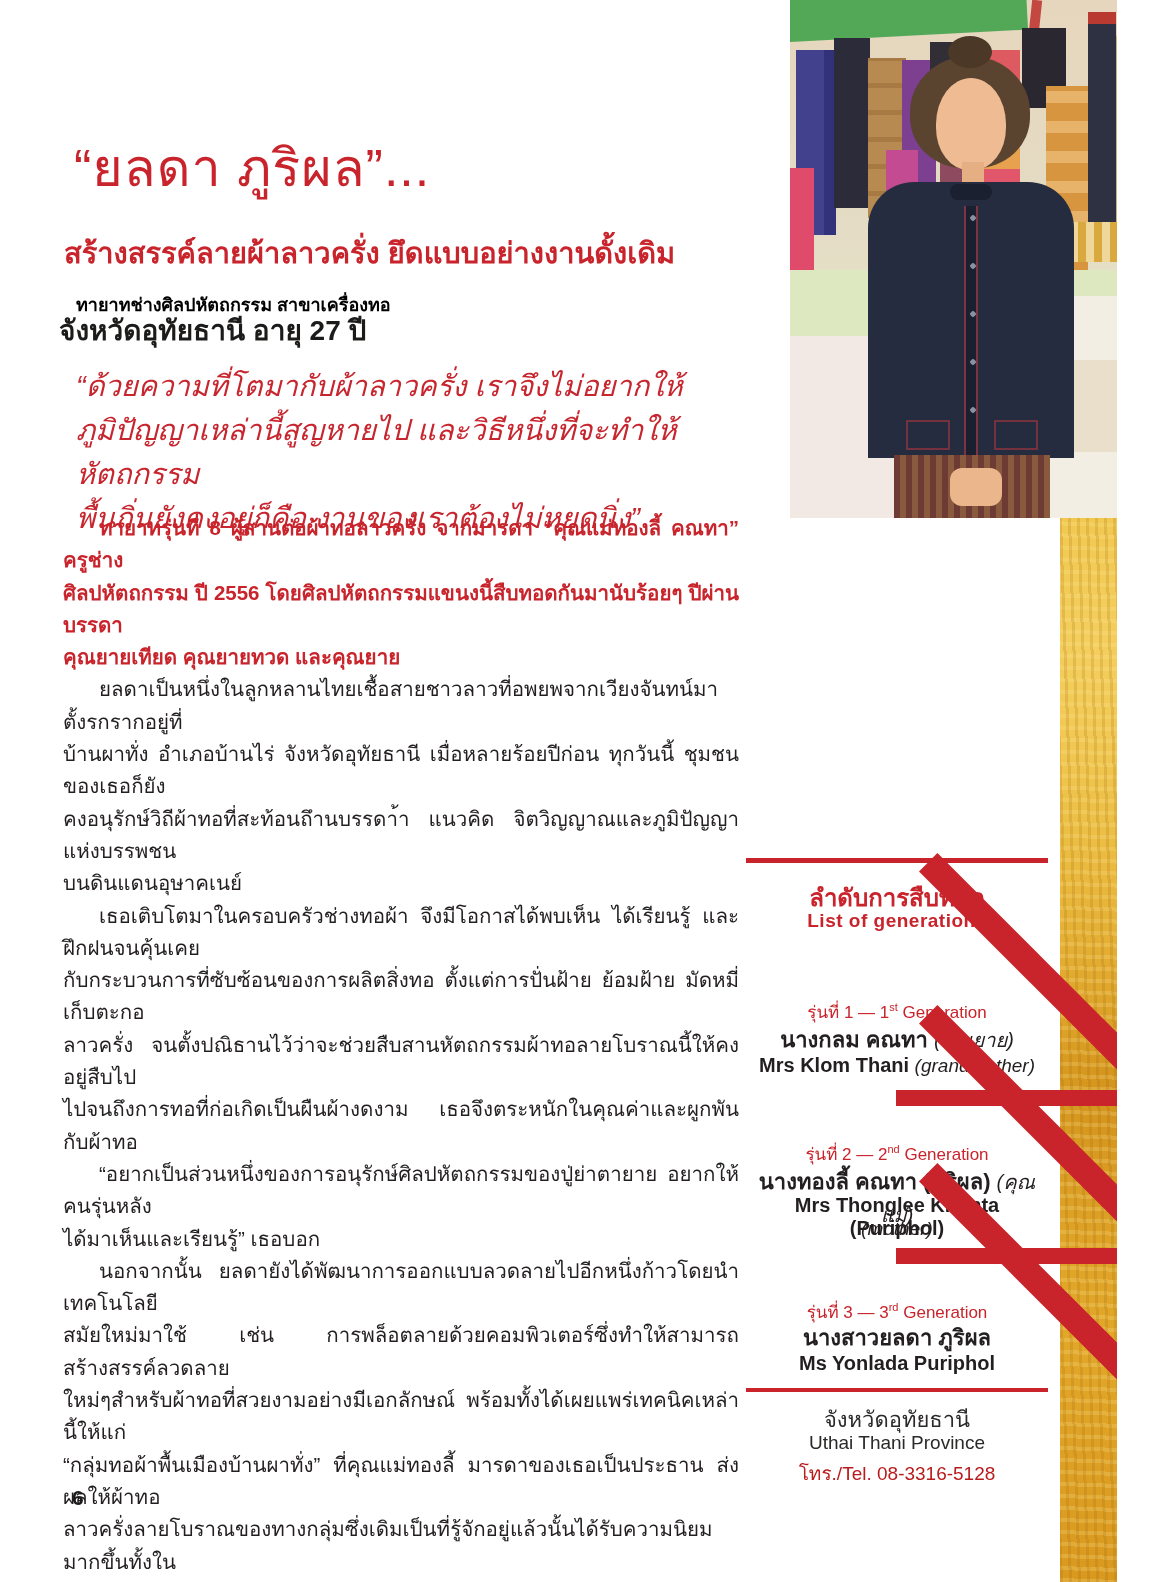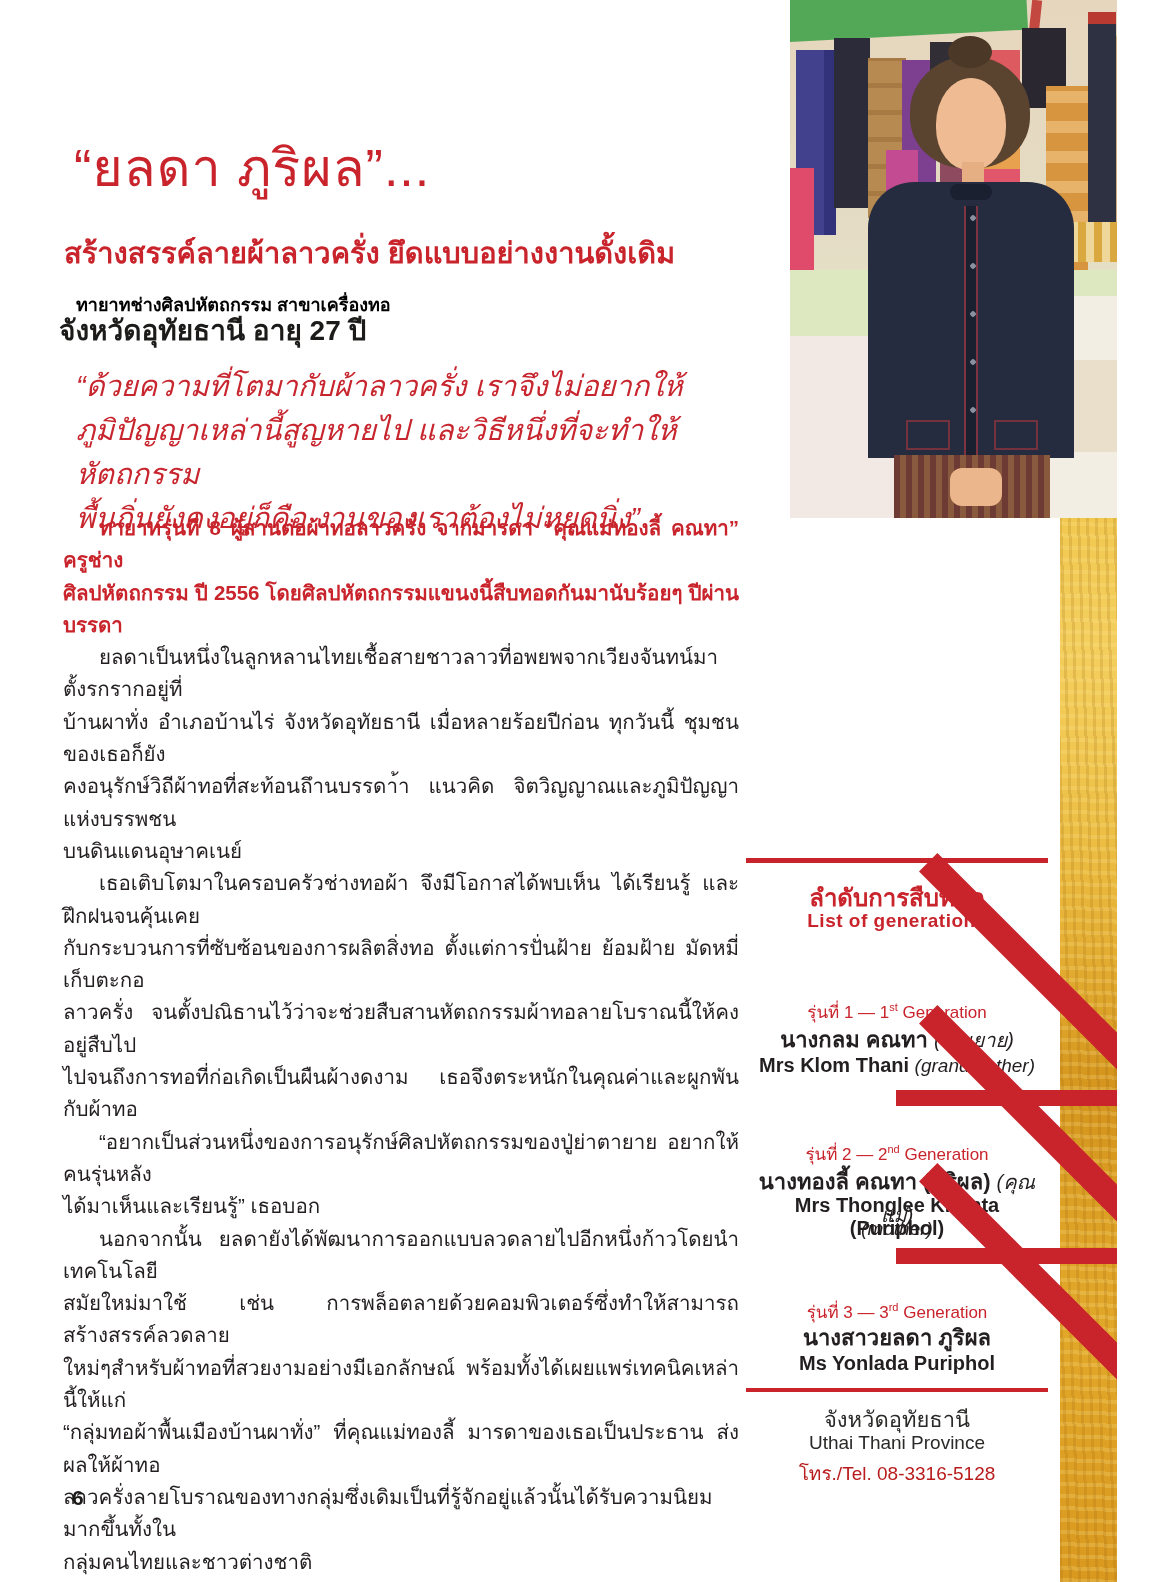--- a/index.html
+++ b/index.html
@@ -128,20 +128,21 @@
   <div class="pull-quote">
       <div class="tline">“ด้วยความที่โตมากับผ้าลาวครั่ง เราจึงไม่อยากให้</div>
       <div class="tline">ภูมิปัญญาเหล่านี้สูญหายไป และวิธีหนึ่งที่จะทำให้หัตถกรรม</div>
       <div class="tline">พื้นถิ่นยังคงอยู่ก็คือ งานของเราต้องไม่หยุดนิ่ง”</div>
     </div>
 
   <div class="article">
     <div class="para red-para">
         <div class="tline">ทายาทรุ่นที่ 8 ผู้สานต่อผ้าทอลาวครั่ง จากมารดา “คุณแม่ทองลี้ คณทา” ครูช่าง</div>
         <div class="tline">ศิลปหัตถกรรม ปี 2556 โดยศิลปหัตถกรรมแขนงนี้สืบทอดกันมานับร้อยๆ ปีผ่านบรรดา</div>
+        <div class="tline">คุณยายเทียด คุณยายทวด และคุณยาย</div>
       </div>
     <div class="para">
         <div class="tline">ยลดาเป็นหนึ่งในลูกหลานไทยเชื้อสายชาวลาวที่อพยพจากเวียงจันทน์มาตั้งรกรากอยู่ที่</div>
         <div class="tline">บ้านผาทั่ง อำเภอบ้านไร่ จังหวัดอุทัยธานี เมื่อหลายร้อยปีก่อน ทุกวันนี้ ชุมชนของเธอก็ยัง</div>
         <div class="tline">คงอนุรักษ์วิถีผ้าทอที่สะท้อนถึานบรรดา้า แนวคิด จิตวิญญาณและภูมิปัญญาแห่งบรรพชน</div>
         <div class="tline">บนดินแดนอุษาคเนย์</div>
       </div>
     <div class="para">
         <div class="tline">เธอเติบโตมาในครอบครัวช่างทอผ้า จึงมีโอกาสได้พบเห็น ได้เรียนรู้ และฝึกฝนจนคุ้นเคย</div>
         <div class="tline">กับกระบวนการที่ซับซ้อนของการผลิตสิ่งทอ ตั้งแต่การปั่นฝ้าย ย้อมฝ้าย มัดหมี่ เก็บตะกอ</div>

